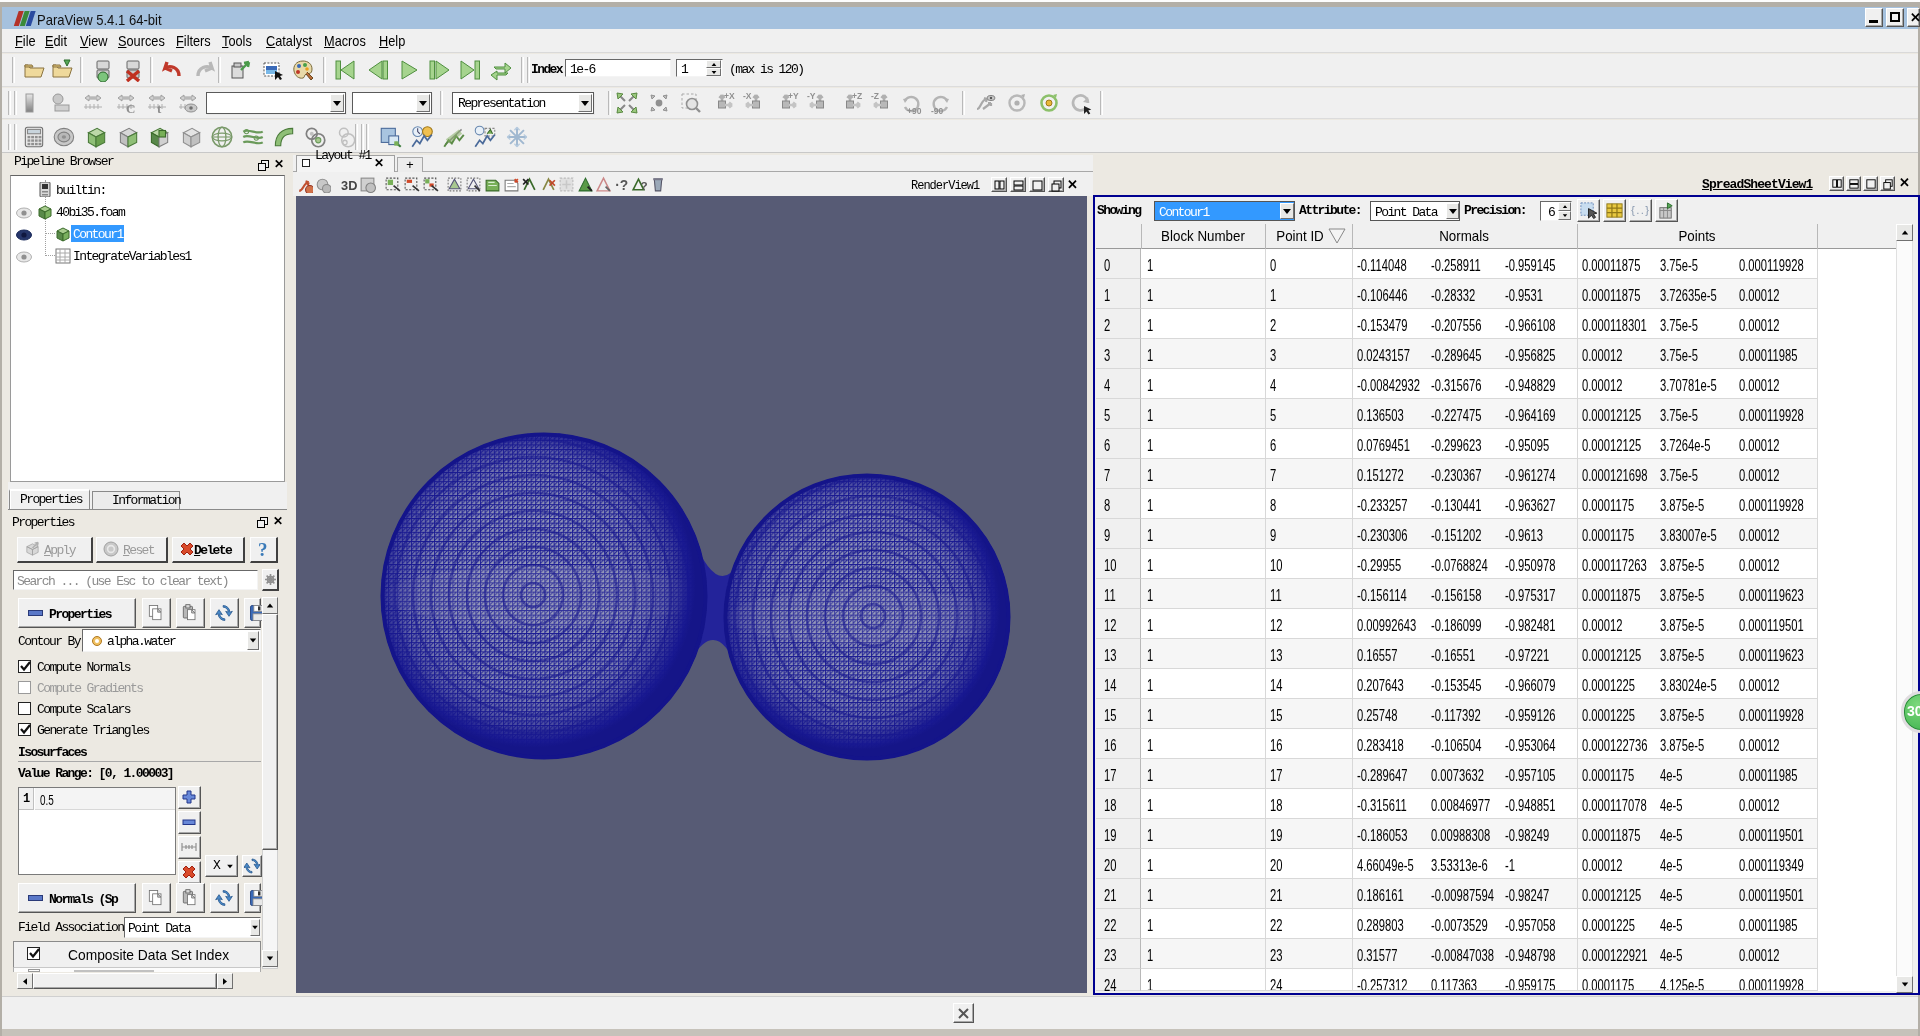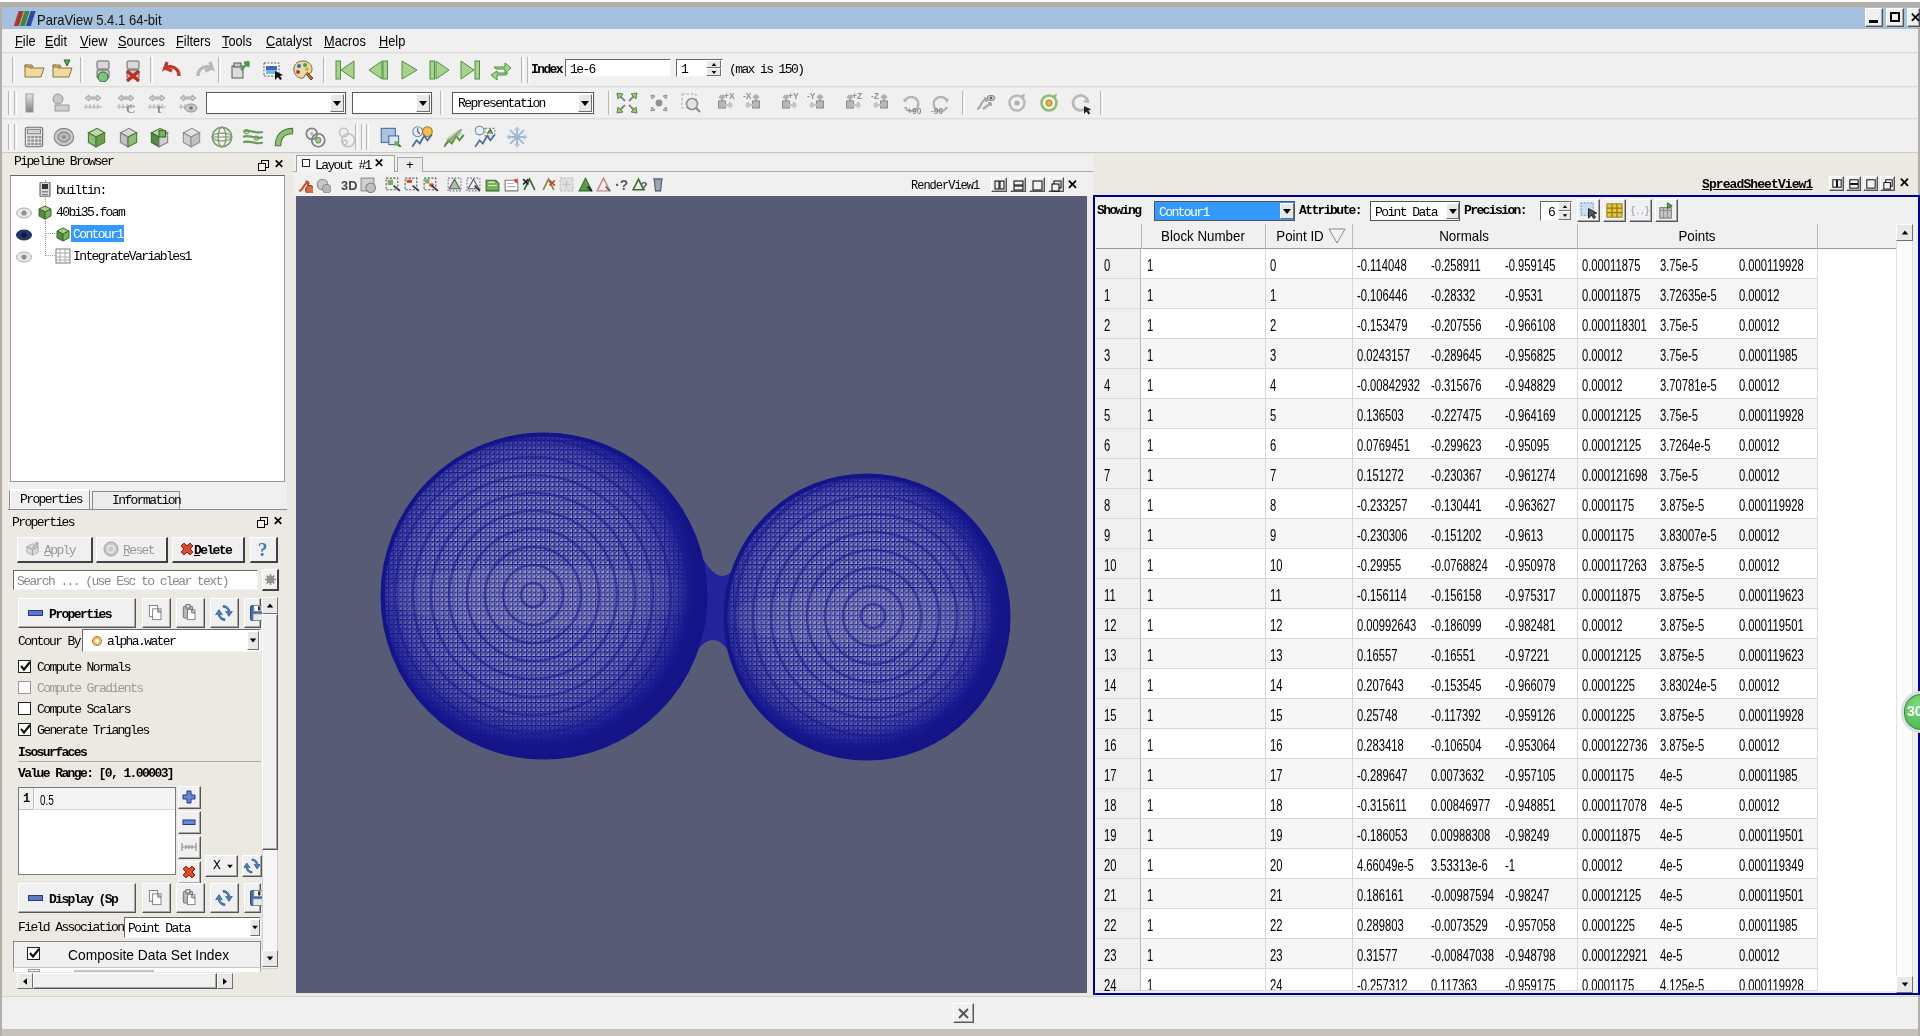--- a/index.html
+++ b/index.html
@@ -370,21 +370,21 @@
 <div class="a sunk" style="left:565px;top:59px;width:106px;height:18px"></div>
 <div class="a mono" style="left:570px;top:62px">1e-6</div>
 <div class="a sunk" style="left:676px;top:59px;width:47px;height:18px"></div>
 <div class="a mono" style="left:681px;top:62px">1</div>
 <div class="a arrbtn" style="left:706px;top:60px;width:15px;height:8px">
     <div class="tri-u" style="transform:scale(0.6)"></div>
   </div>
 <div class="a arrbtn" style="left:706px;top:68px;width:15px;height:8px">
     <div class="tri-d" style="transform:scale(0.6)"></div>
   </div>
-<div class="a mono" style="left:729px;top:62px">(max is 150)</div>
+<div class="a mono" style="left:729px;top:62px">(max is 120)</div>
 <div class="a mono" style="left:14px;top:154px">Pipeline Browser</div>
 <div class="a" style="left:261px;top:160px;width:8px;height:8px;border:1px solid #000;background:#f0f0f0"></div>
 <div class="a" style="left:258px;top:163px;width:8px;height:8px;border:1px solid #000;background:#f0f0f0"></div>
 <div class="a" style="left:274px;top:157px;font-size:12px;font-weight:bold">✕</div>
 <div class="a" style="left:10px;top:175px;width:275px;height:307px;background:#fff;border:1px solid #9a9a9a;border-top:1px solid #646464"></div>
 <div class="a" style="left:45px;top:180px;width:1px;height:76px;border-left:1px dotted #a0a0a0"></div>
 <div class="a" style="left:45px;top:233px;width:10px;height:1px;border-top:1px dotted #a0a0a0"></div>
 <div class="a" style="left:45px;top:255px;width:10px;height:1px;border-top:1px dotted #a0a0a0"></div>
 <svg class="a" style="left:39px;top:182px" width="12" height="15">
     <rect x="1" y="0" width="10" height="15" rx="1" fill="#d8d8d8" stroke="#555"></rect>
@@ -547,21 +547,21 @@
 <div class="a raised" style="left:205px;top:855px;width:33px;height:22px"></div>
 <div class="a mono" style="left:213px;top:858px">X</div>
 <div class="a tri-d" style="left:226px;top:864px;transform:scale(0.7)"></div>
 <div class="a raised" style="left:242px;top:855px;width:20px;height:22px"></div>
 <svg class="a" style="left:244px;top:858px" width="16" height="16" viewBox="0 0 16 16">
     <path d="M8 1 a6 6 0 0 1 6 6 l2.4-0.8 -3.2 4.8 -3.2-4.8 2.4 0.8 a4.5 4.5 0 0 0 -4.4-4.5 Z" fill="#4888c8" stroke="#2a5a90" stroke-width="0.8"></path>
     <path d="M8 15 a6 6 0 0 1 -6-6 l-2.4 0.8 3.2-4.8 3.2 4.8 -2.4-0.8 a4.5 4.5 0 0 0 4.4 4.5 Z" fill="#4888c8" stroke="#2a5a90" stroke-width="0.8"></path>
   </svg>
 <div class="a raised" style="left:18px;top:883px;width:118px;height:30px"></div>
 <div class="a" style="left:28px;top:895px;width:15px;height:6px;background:#5a78c8;border:1px solid #2a3a78"></div>
-<div class="a monob" style="left:49px;top:892px">Display (Sp</div>
+<div class="a monob" style="left:49px;top:892px">Normals (Sp</div>
 <div class="a raised" style="left:142px;top:883px;width:29px;height:30px"></div>
 <svg class="a" style="left:146px;top:888px" width="20" height="20" viewBox="0 0 24 24">
     <rect x="4" y="3" width="10" height="13" fill="#fff" stroke="#707070"></rect>
     <rect x="8" y="7" width="10" height="13" fill="#fff" stroke="#707070"></rect>
     <path d="M14 7 l4 4 h-4 Z" fill="#d0d0d0" stroke="#707070"></path>
   </svg>
 <div class="a raised" style="left:176px;top:883px;width:29px;height:30px"></div>
 <svg class="a" style="left:180px;top:888px" width="20" height="20" viewBox="0 0 24 24">
     <rect x="4" y="4" width="11" height="14" rx="1" fill="#b8b8b8" stroke="#606060"></rect>
     <rect x="7" y="2" width="5" height="4" fill="#d8d8d8" stroke="#606060"></rect>
@@ -608,21 +608,21 @@
 <div class="a arrbtn" style="left:17px;top:973px;width:16px;height:16px">
     <div class="tri-d" style="transform:rotate(90deg) scale(0.8)"></div>
   </div>
 <div class="a raised" style="left:33px;top:973px;width:184px;height:16px"></div>
 <div class="a arrbtn" style="left:217px;top:973px;width:16px;height:16px">
     <div class="tri-d" style="transform:rotate(-90deg) scale(0.8)"></div>
   </div>
 <div class="a" style="left:293px;top:155px;width:800px;height:17px;background:#f0f0f0;border-bottom:1px solid #a8a8a8"></div>
 <div class="a" style="left:296px;top:155px;width:99px;height:17px;background:#f4f4f4;border:1px solid #a0a0a0;border-bottom:none"></div>
 <div class="a" style="left:302px;top:159px;width:8px;height:8px;border:1.5px solid #222;background:#fff"></div>
-<div class="a mono" style="left:315px;top:158px">Layout #1</div>
+<div class="a mono" style="left:315px;top:148px">Layout #1</div>
 <div class="a" style="left:374px;top:156px;font-size:12px;font-weight:bold">✕</div>
 <div class="a" style="left:397px;top:157px;width:26px;height:15px;background:#ececec;border:1px solid #a8a8a8;border-bottom:none"></div>
 <div class="a mono" style="left:406px;top:158px">+</div>
 <div class="a" style="left:293px;top:172px;width:800px;height:24px;background:#f0f0f0"></div>
 <svg class="a" style="left:296px;top:176px" width="17" height="17" viewBox="0 0 16 16">
     <path d="M3 14 C7 14 7 6 12 6 M12 6 l-3-1 M12 6 l-1 3" stroke="#c05030" stroke-width="2" fill="none"></path>
     <circle cx="13" cy="13" r="4" fill="#d07048" stroke="#903020"></circle>
   </svg>
 <svg class="a" style="left:314px;top:176px" width="17" height="17" viewBox="0 0 16 16">
     <circle cx="8" cy="8" r="5" fill="#c8c8c8" stroke="#909090"></circle>

